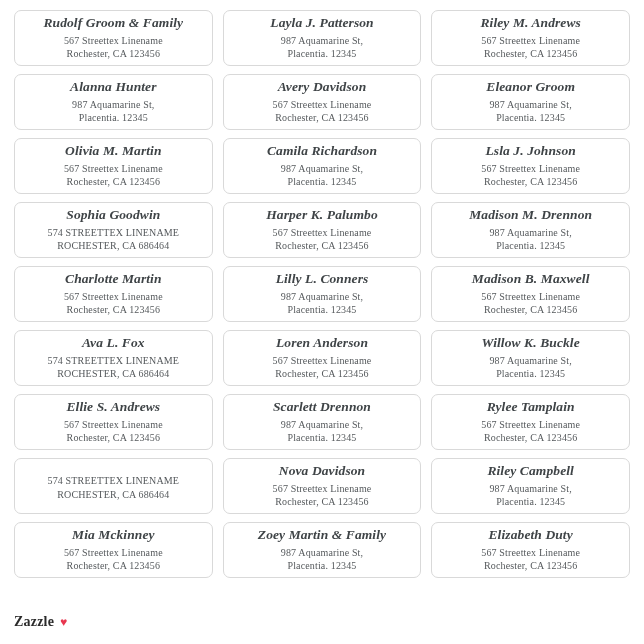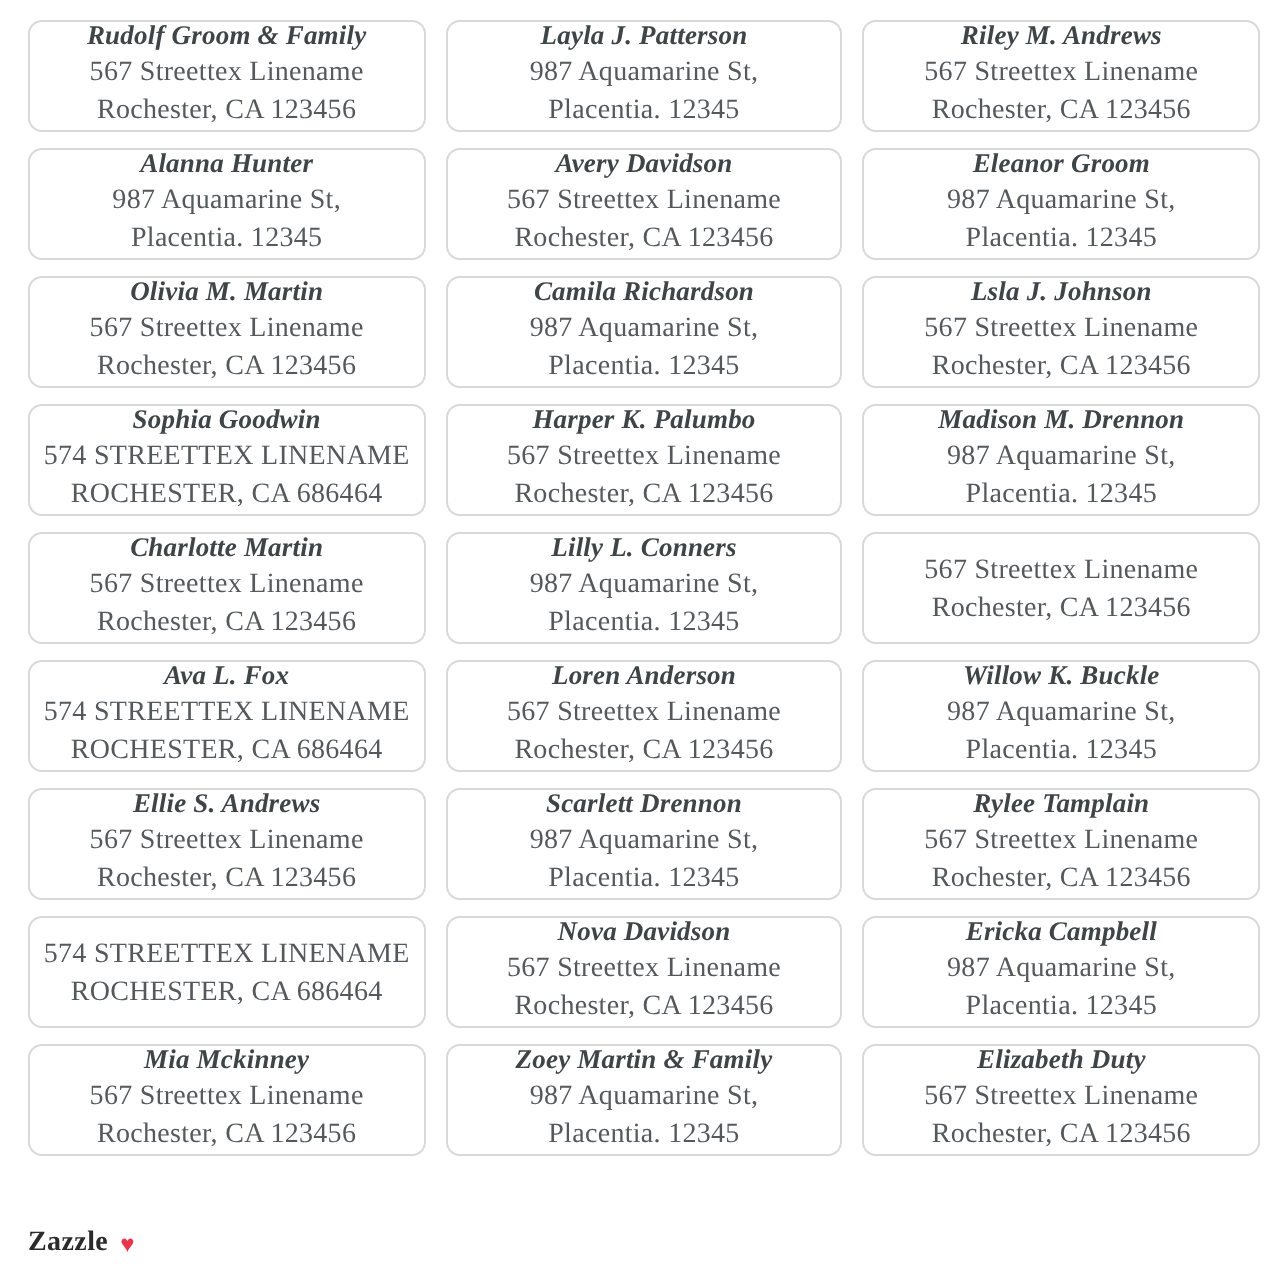--- a/index.html
+++ b/index.html
@@ -49,21 +49,21 @@
     font-weight: 700;
     font-size: 13.5px;
     color: #3f4447;
     line-height: 1.12;
     text-align: center;
     white-space: nowrap;
     letter-spacing: 0.1px;
   }
   .label-line1, .label-line2 {
     font-family: "Liberation Serif", serif;
-    font-size: 14px;
+    font-size: 10px;
     color: #55595c;
     line-height: 1.35;
     text-align: center;
     white-space: nowrap;
     letter-spacing: 0.15px;
   }
   .label-line1 {
     margin-top: 3px;
   }
   .footer {
@@ -161,20 +161,21 @@
       <div class="label-name">Charlotte Martin</div>
       <div class="label-line1">567 Streettex Linename</div>
       <div class="label-line2">Rochester, CA 123456</div>
     </div>
     <div class="label">
       <div class="label-name">Lilly L. Conners</div>
       <div class="label-line1">987 Aquamarine St,</div>
       <div class="label-line2">Placentia. 12345</div>
     </div>
     <div class="label">
+      <div class="label-name">Madison B. Maxwell</div>
       <div class="label-line1">567 Streettex Linename</div>
       <div class="label-line2">Rochester, CA 123456</div>
     </div>
 
     <div class="label">
       <div class="label-name">Ava L. Fox</div>
       <div class="label-line1">574 STREETTEX LINENAME</div>
       <div class="label-line2">ROCHESTER, CA 686464</div>
     </div>
     <div class="label">
@@ -207,21 +208,21 @@
     <div class="label">
       <div class="label-line1">574 STREETTEX LINENAME</div>
       <div class="label-line2">ROCHESTER, CA 686464</div>
     </div>
     <div class="label">
       <div class="label-name">Nova Davidson</div>
       <div class="label-line1">567 Streettex Linename</div>
       <div class="label-line2">Rochester, CA 123456</div>
     </div>
     <div class="label">
-      <div class="label-name">Ericka Campbell</div>
+      <div class="label-name">Riley Campbell</div>
       <div class="label-line1">987 Aquamarine St,</div>
       <div class="label-line2">Placentia. 12345</div>
     </div>
 
     <div class="label">
       <div class="label-name">Mia Mckinney</div>
       <div class="label-line1">567 Streettex Linename</div>
       <div class="label-line2">Rochester, CA 123456</div>
     </div>
     <div class="label">

